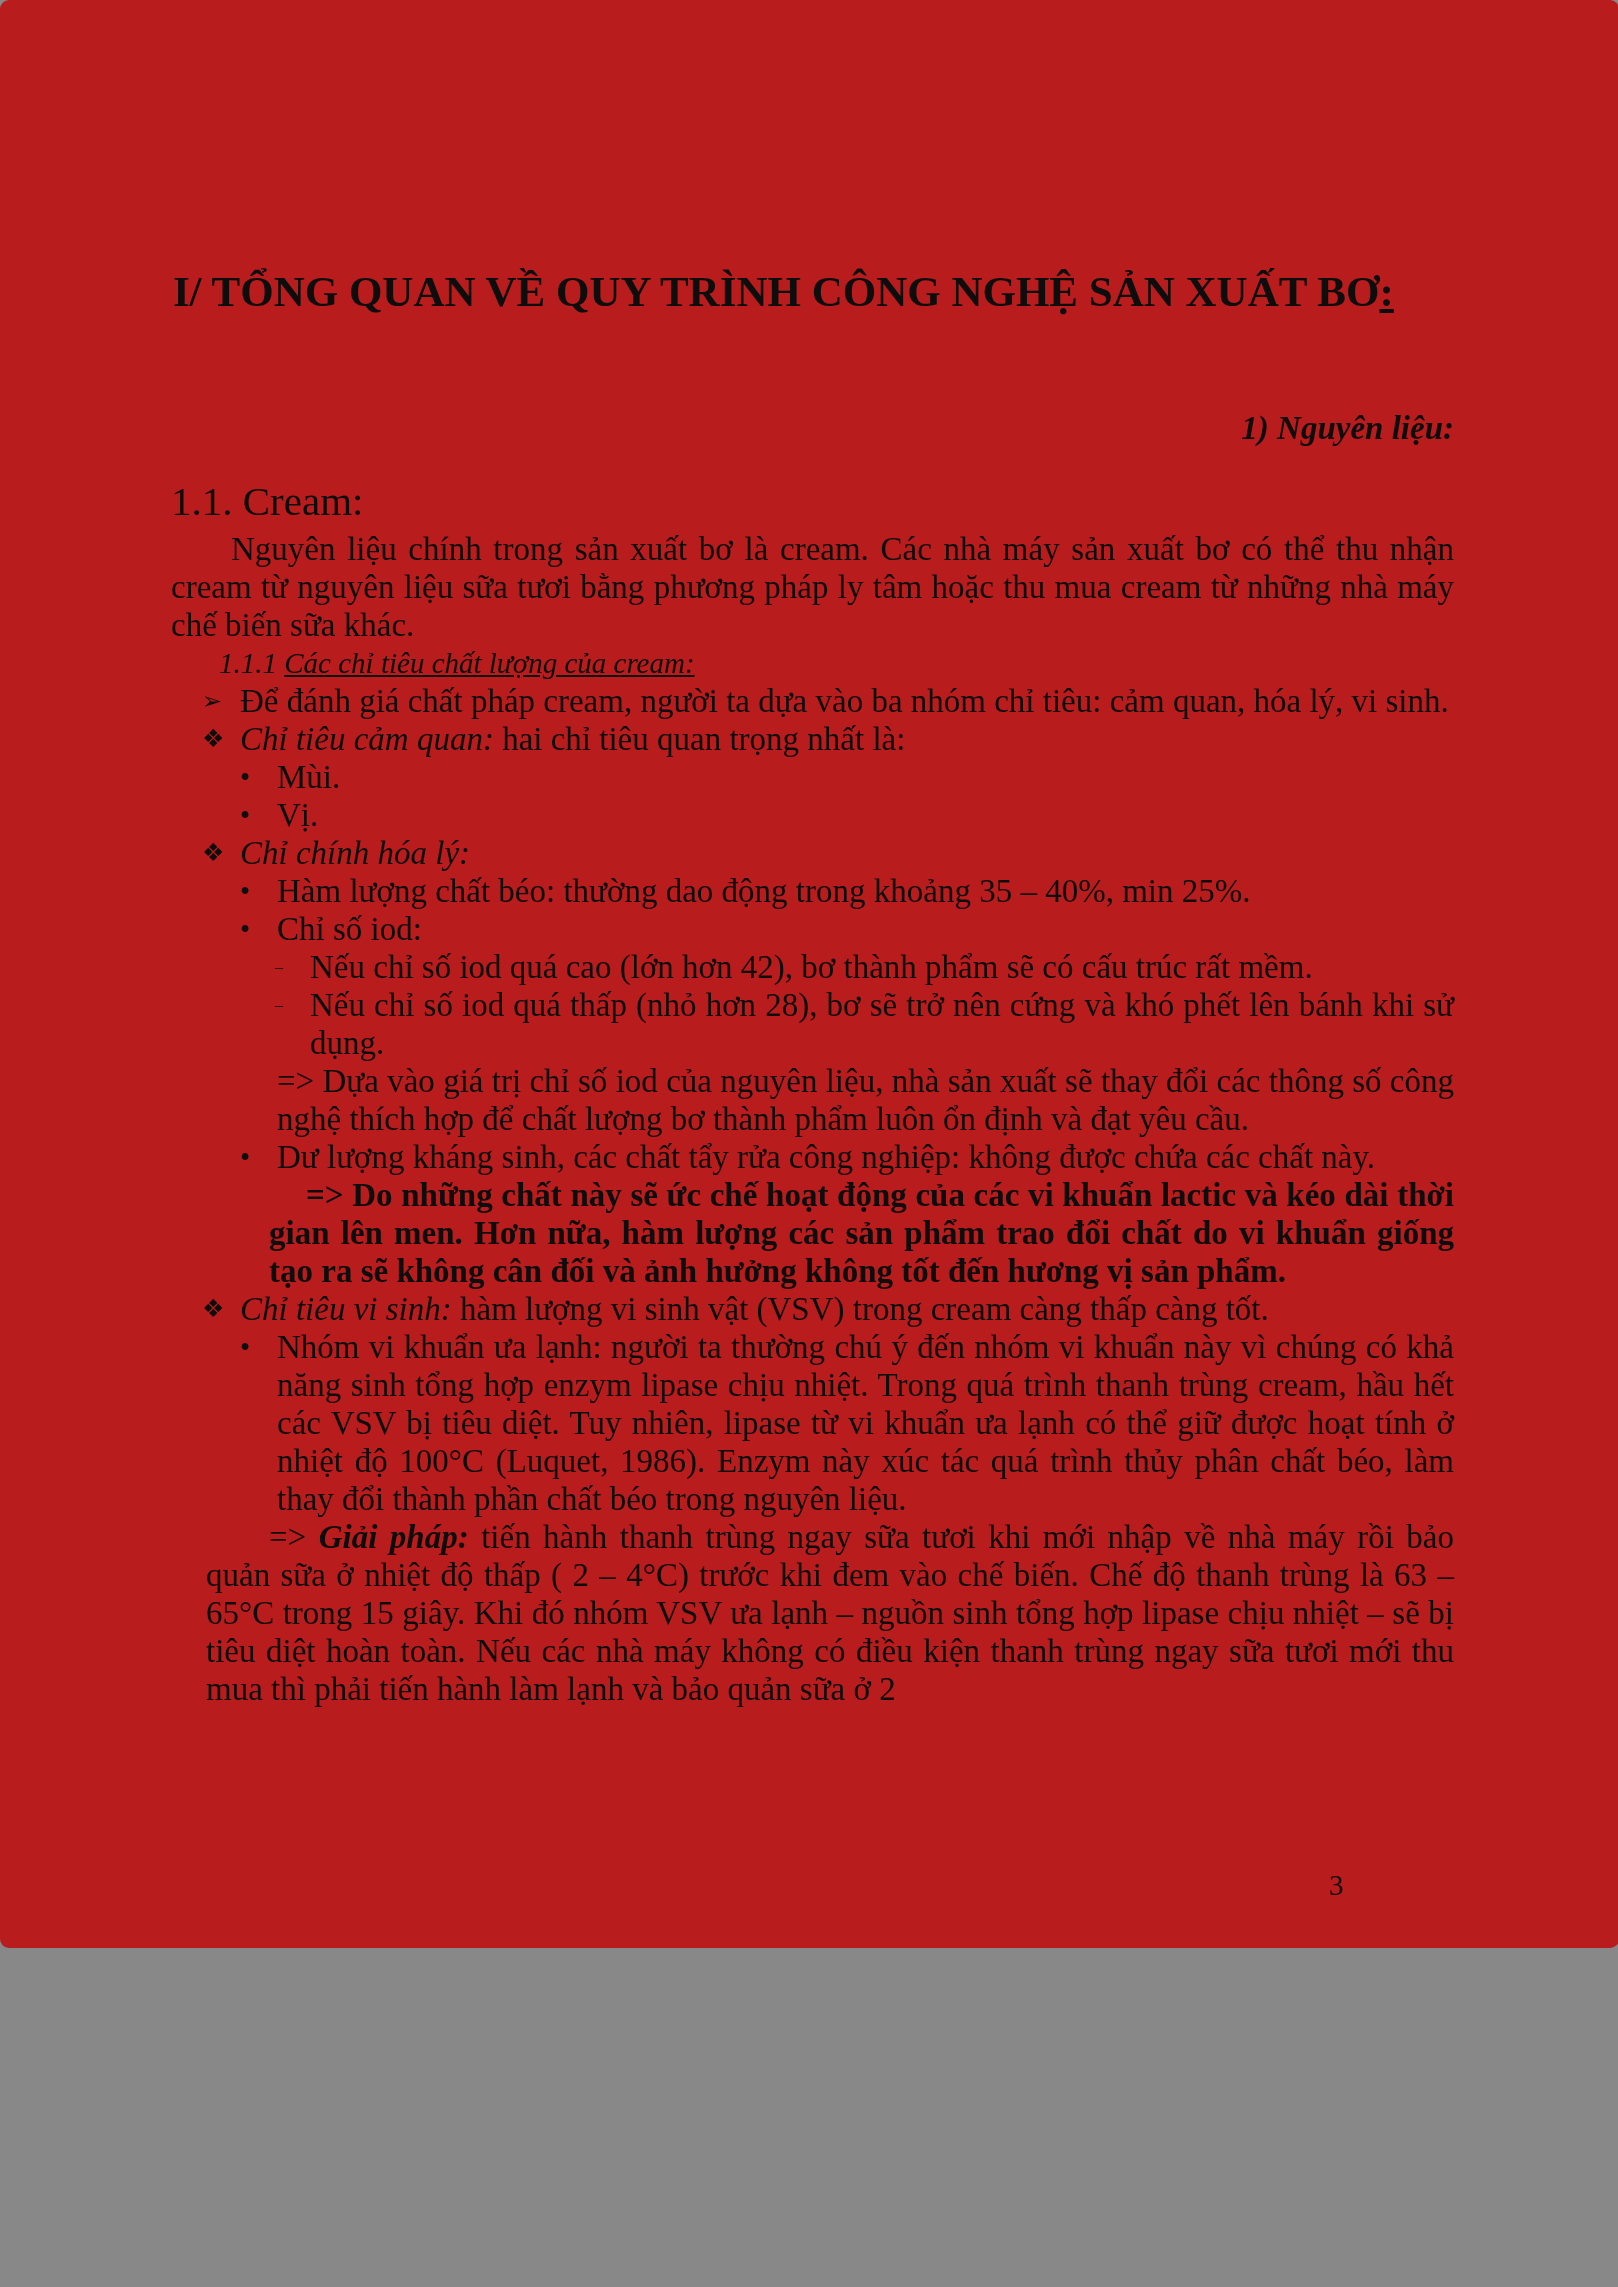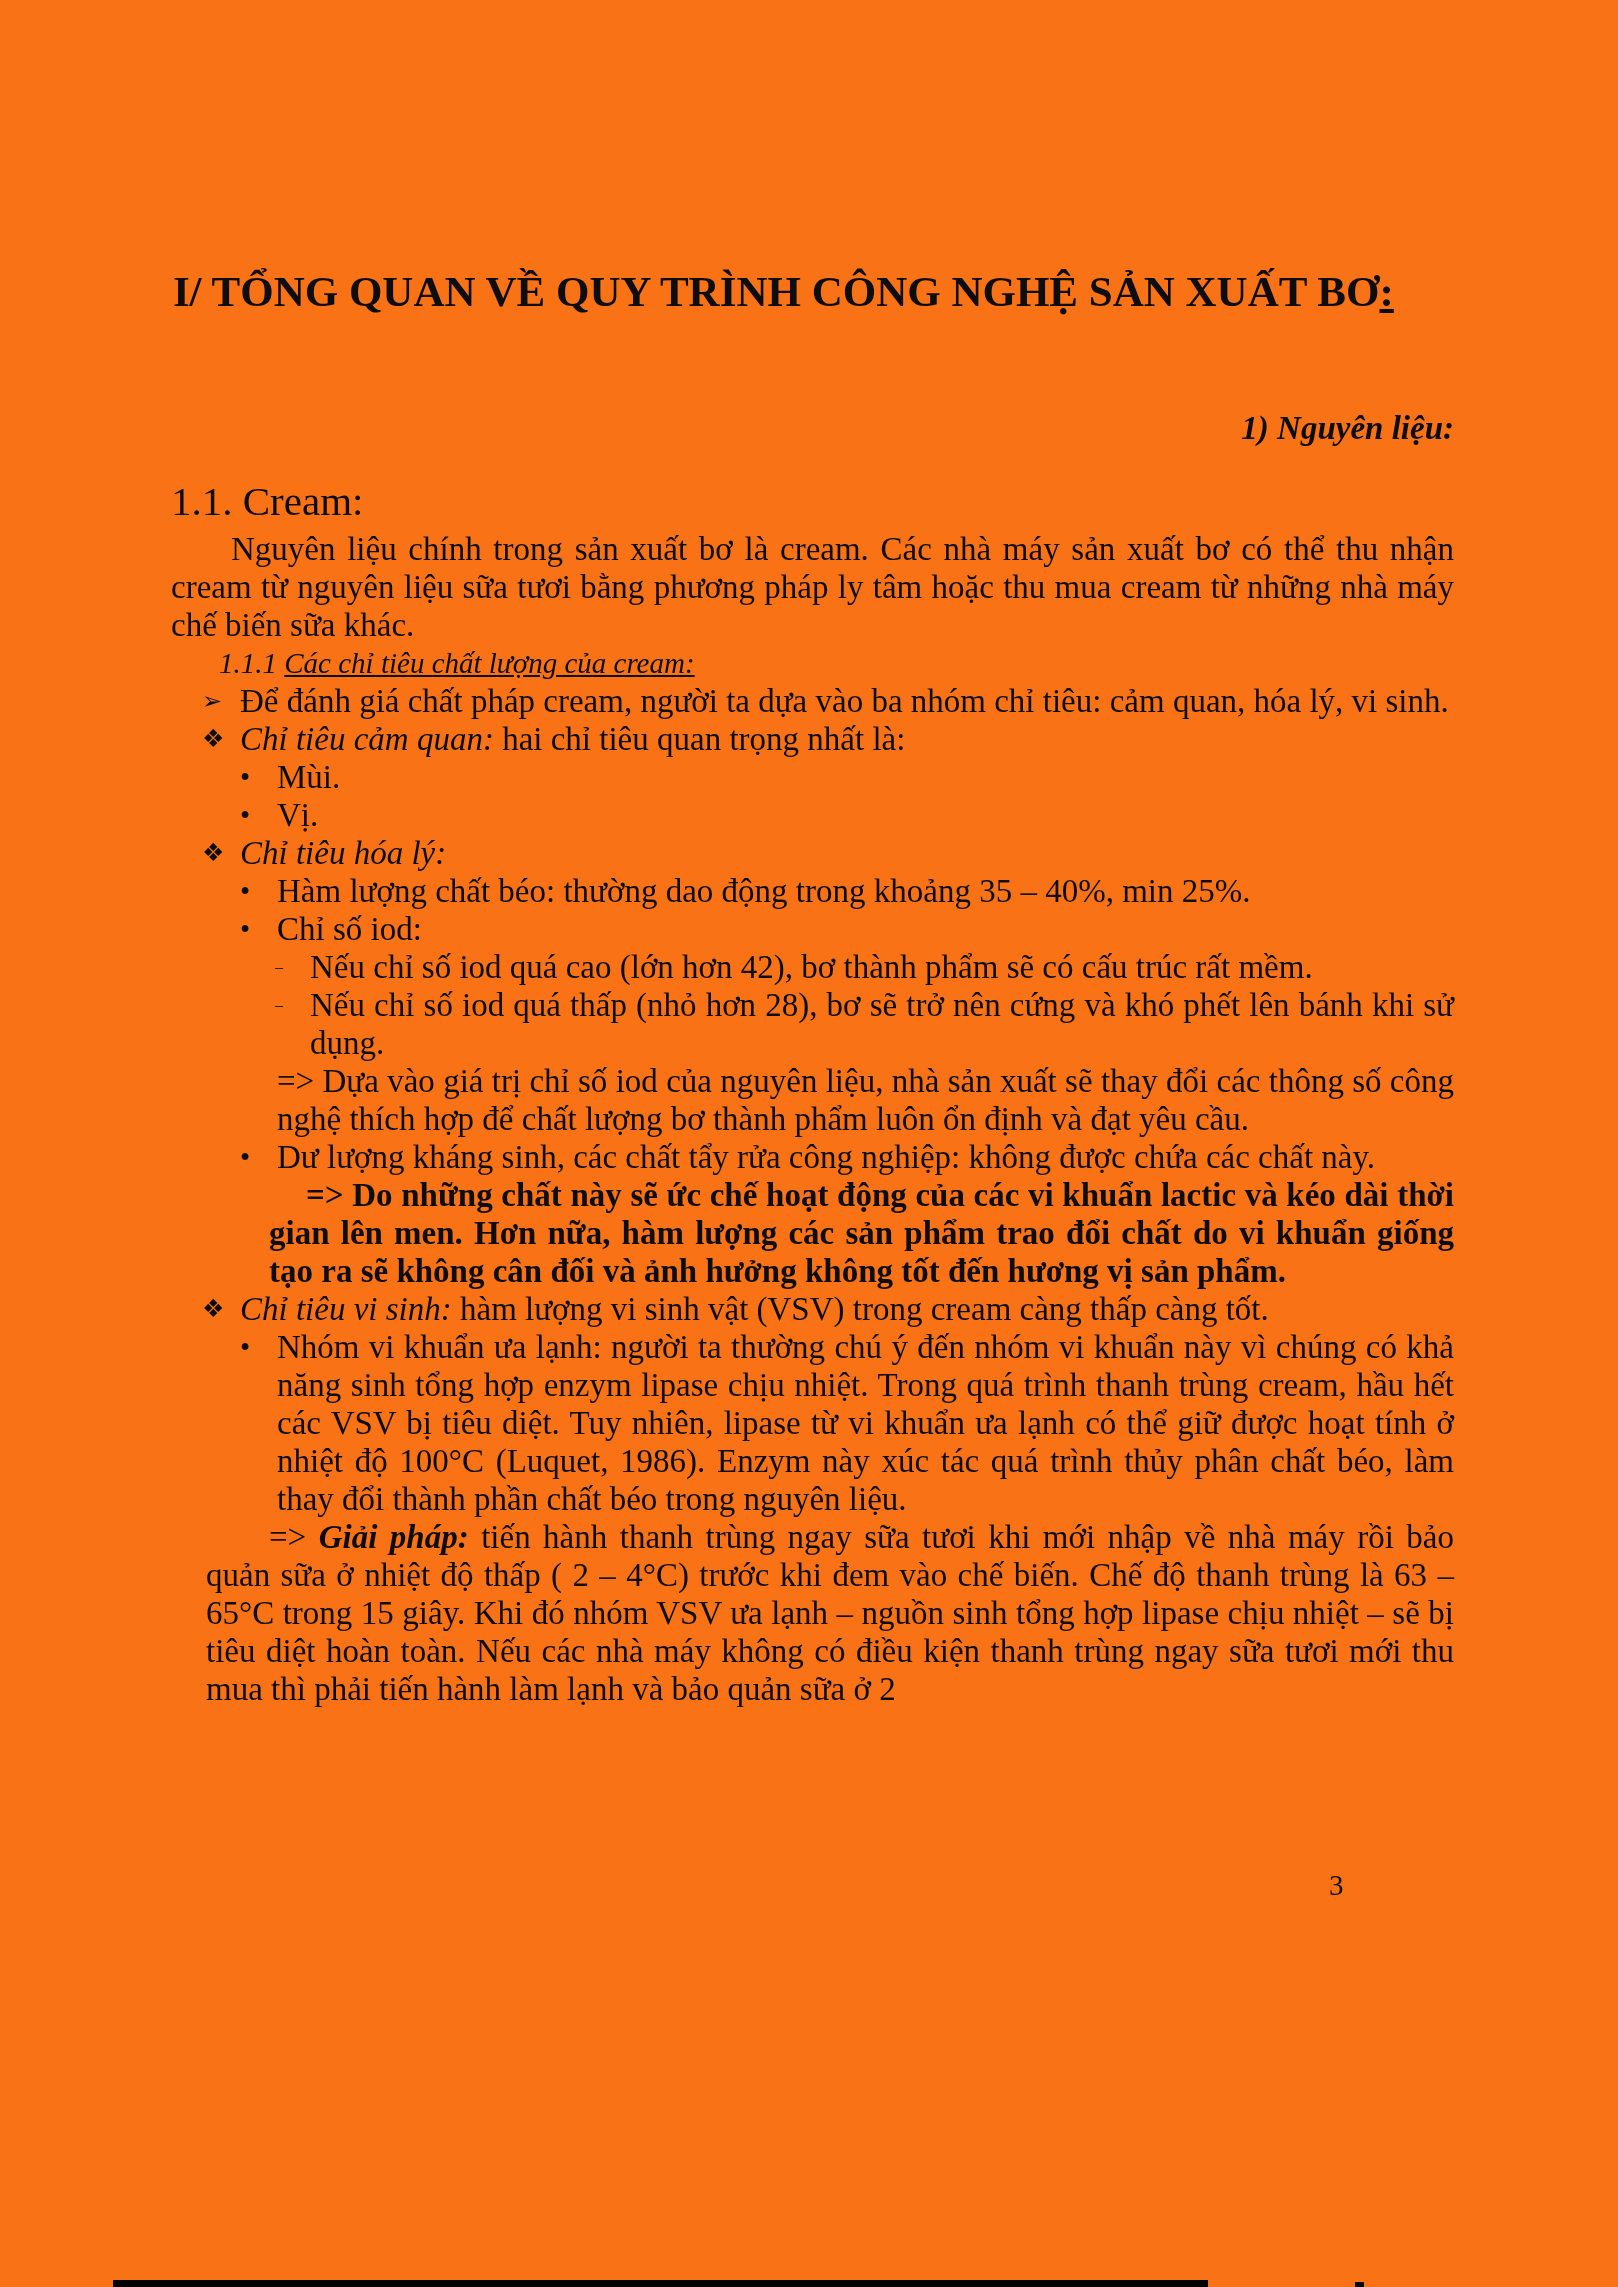--- a/index.html
+++ b/index.html
@@ -1,22 +1,23 @@
 <!DOCTYPE html>
 <html><head>
 <meta charset="utf-8">
 <style>
   html,body{margin:0;padding:0;background:#888;}
   .page{
     position:relative;
-    width:1619px;height:2287px;
-    background:#f97316;
+    width:1619px;height:1948px;
+    background:#b91c1c;
     font-family:"Liberation Serif","DejaVu Serif",serif;
     color:#0d0d0d;
     overflow:hidden;
+    border-radius:9px;
   }
   .content{
     position:absolute;
     left:171px; width:1283px; top:0;
   }
   .title{
     margin:267px 0 0 1.9px;
     font-size:43px;
     font-weight:bold;
     line-height:50px;
@@ -128,21 +129,21 @@
     </div>
 
     <div class="li l2">
       <span class="marker dot">•</span>
       <div class="litext">Vị.</div>
     </div>
 
 
     <div class="li l1">
       <span class="marker diamond">❖</span>
-      <div class="litext it">Chỉ tiêu hóa lý:</div>
+      <div class="litext it">Chỉ chính hóa lý:</div>
     </div>
 
     <div class="li l2">
       <span class="marker dot">•</span>
       <div class="litext">Hàm lượng chất béo: thường dao động trong khoảng 35 – 40%, min 25%.</div>
     </div>
 
     <div class="li l2">
       <span class="marker dot">•</span>
       <div class="litext">Chỉ số iod:</div>

